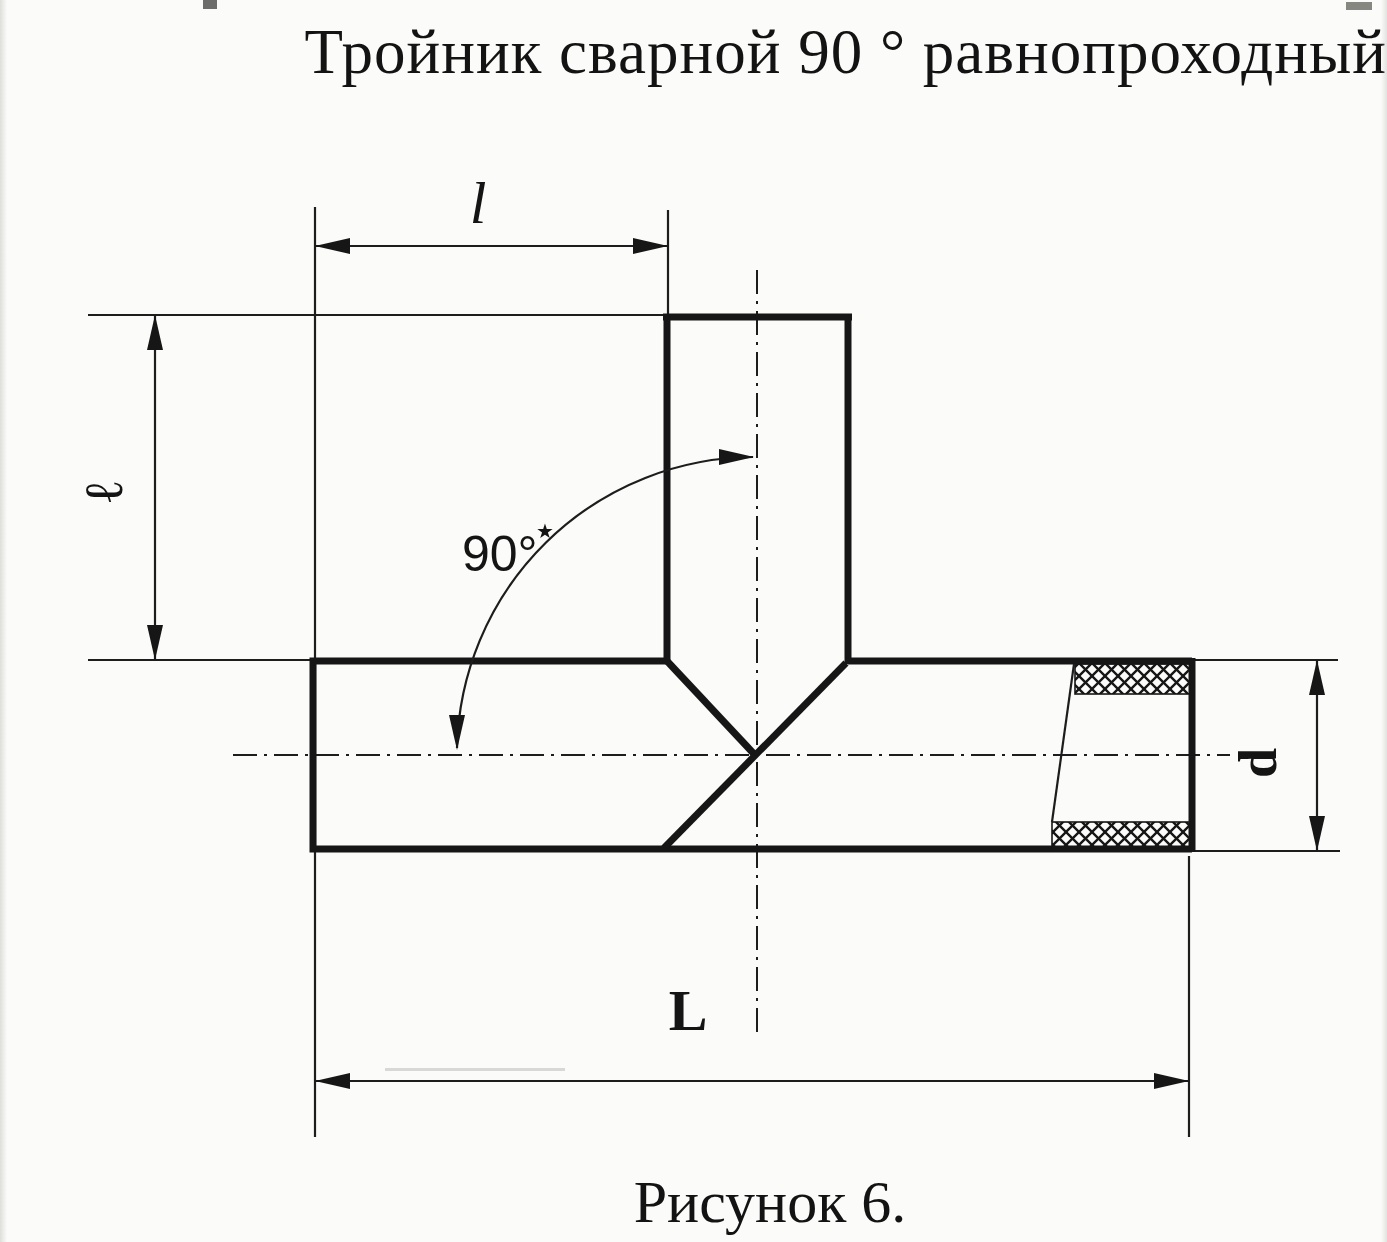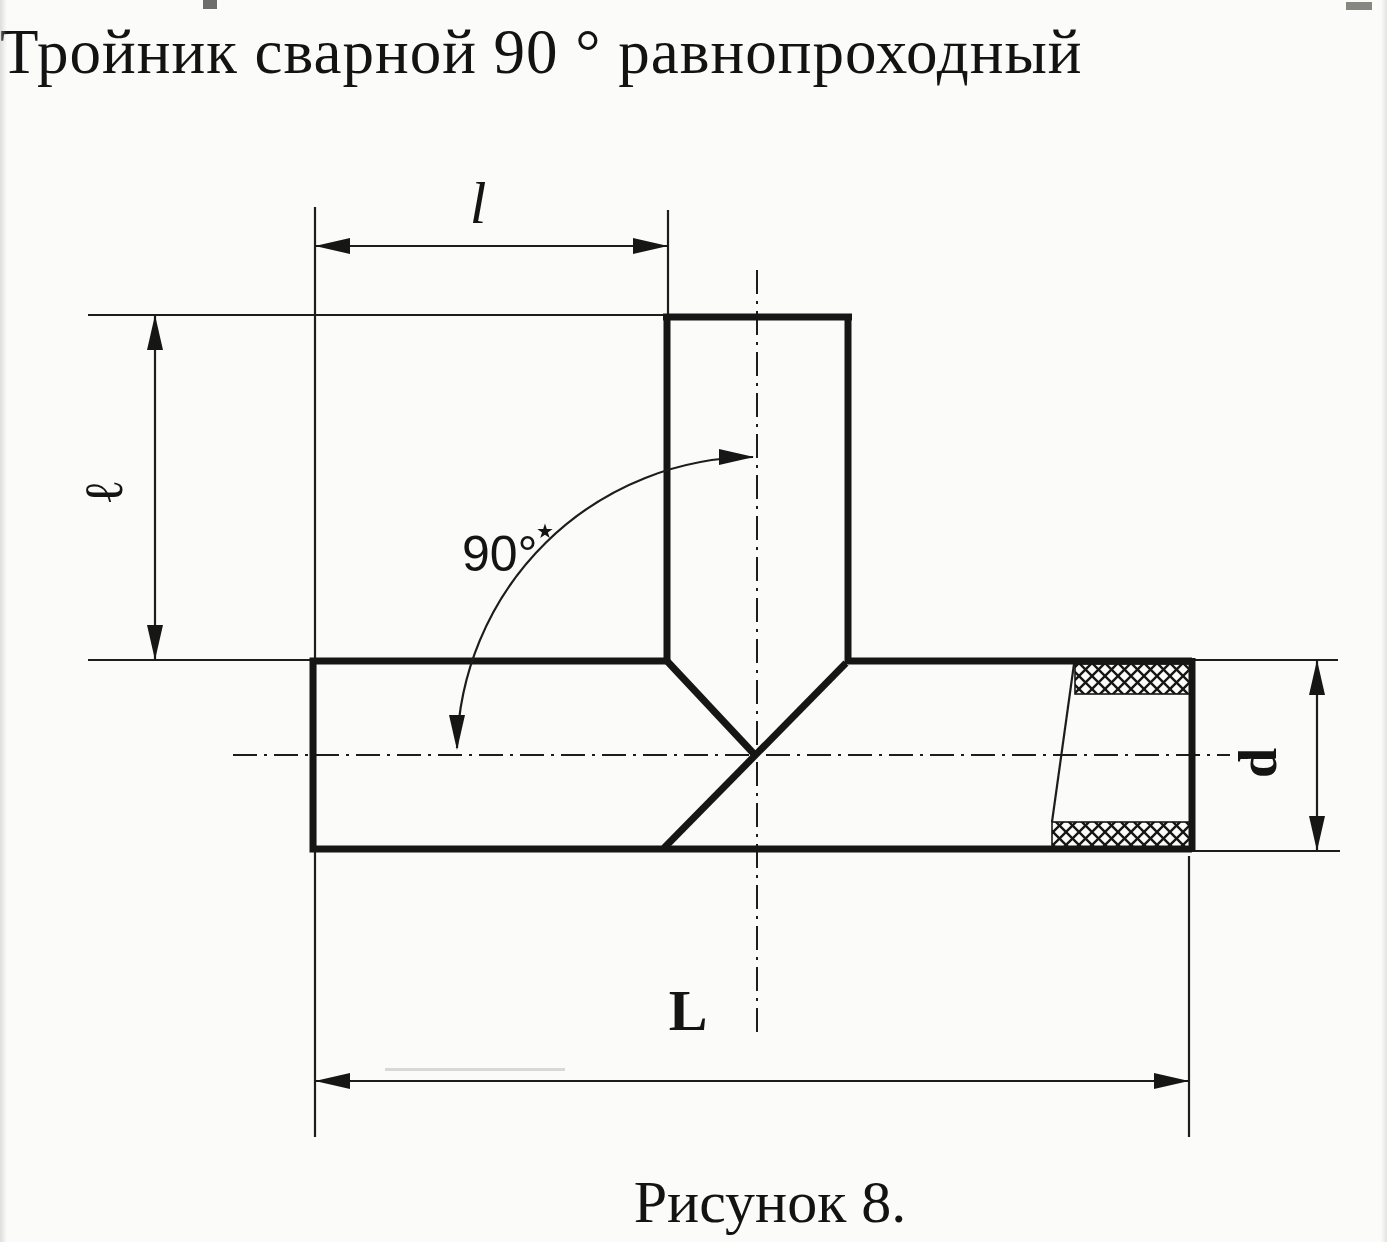--- a/index.html
+++ b/index.html
@@ -7,21 +7,21 @@
     position:relative;
     width:1387px;height:1242px;
     background:#fbfbf9;
     overflow:hidden;
     font-family:"Liberation Serif", serif;
     color:#161616;
   }
   .title{
     position:absolute;
     top:16px;left:0;right:0;
-    text-align:left;
+    text-align:right;
     font-size:63px;
     font-weight:400;
     letter-spacing:1px;
     color:#131313;
     white-space:nowrap;
   }
   .caption{
     position:absolute;
     top:1168px;left:540px;width:460px;
     text-align:center;
@@ -109,21 +109,21 @@
     </g>
 
     <g>
       <line class="thin" x1="315" y1="1081" x2="1189" y2="1081"></line>
       <polygon class="ah" points="315,1081 350,1073 350,1089"></polygon>
       <polygon class="ah" points="1189,1081 1154,1073 1154,1089"></polygon>
       <text class="dimtext" x="688" y="1030" font-size="58" font-weight="bold" font-family="Liberation Serif, serif" text-anchor="middle">L</text>
     </g>
   </svg>
 
-  <div class="caption">Рисунок 8.</div>
+  <div class="caption">Рисунок 6.</div>
 
   <div class="artifact" style="left:0;top:0;width:7px;height:1242px;background:linear-gradient(90deg,#b9b9b5,rgba(255,255,255,0));opacity:.45;"></div>
   <div class="artifact" style="right:0;top:0;width:6px;height:1242px;background:linear-gradient(270deg,#bdbdb9,rgba(255,255,255,0));opacity:.4;"></div>
   <div class="artifact" style="left:203px;top:0;width:14px;height:9px;background:#4a4a48;opacity:.8;"></div>
   <div class="artifact" style="left:1346px;top:2px;width:26px;height:8px;background:#55554f;opacity:.7;"></div>
   <div class="artifact" style="left:385px;top:1068px;width:180px;height:3px;background:#c2c2be;opacity:.6;"></div>
 
 </div>
 
 </body></html>

